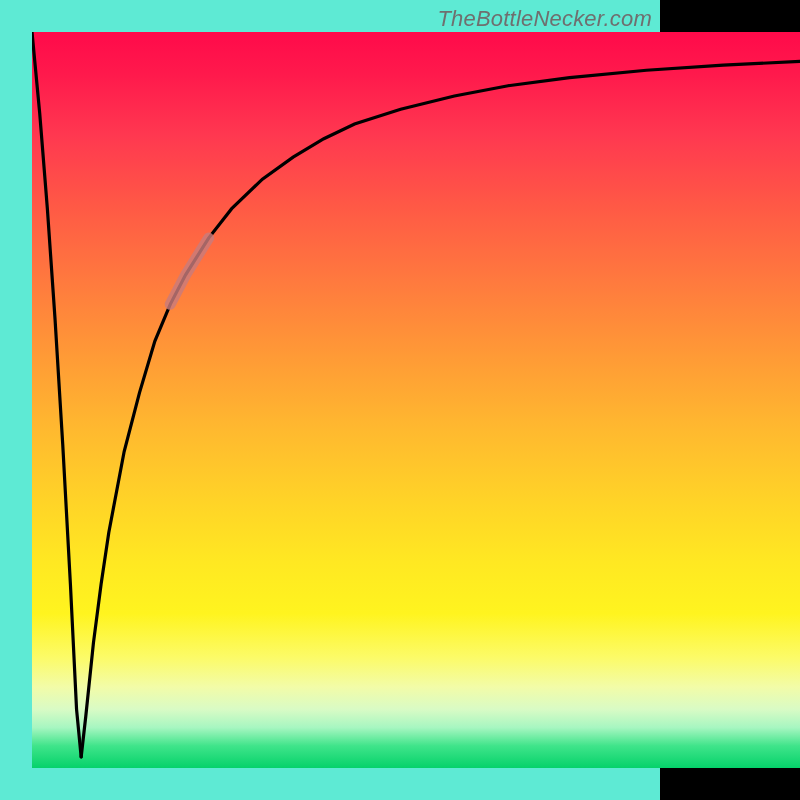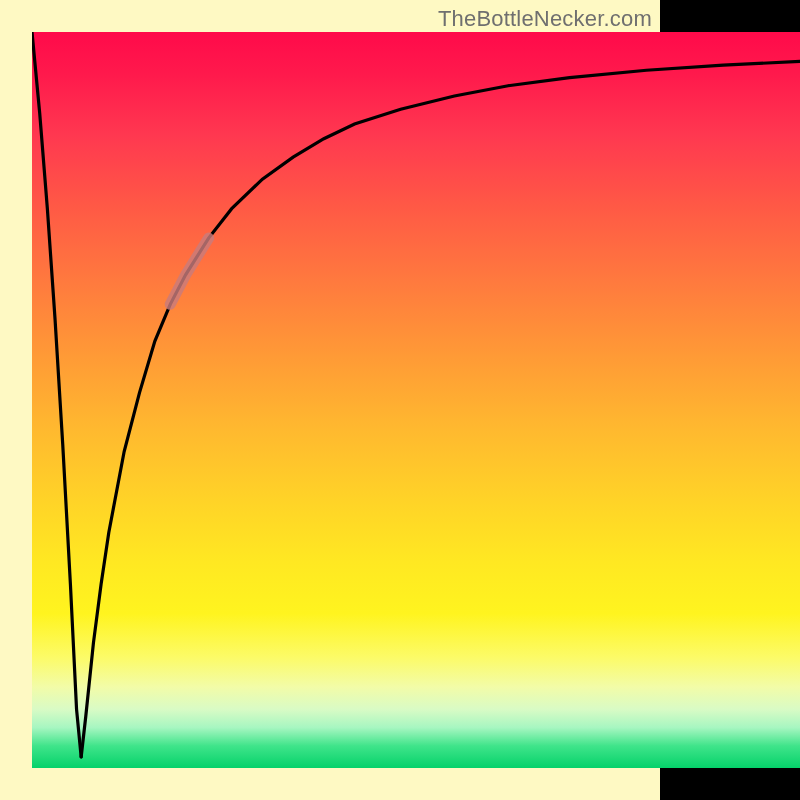--- a/index.html
+++ b/index.html
@@ -8,21 +8,22 @@
     width: 800px;
     height: 800px;
     overflow: hidden;
     background: #000;
     font-family: Arial, Helvetica, sans-serif;
   }
   .frame {
     position: relative;
     width: 660px;
     height: 800px;
-    background: #fef9c3;
+    background: #5eead4;
+    font-style: italic;
   }
   .plot-area {
     position: absolute;
     left: 32px;
     top: 32px;
     width: 768px;
     height: 736px;
   }
   .gradient-bg {
     position: absolute;

